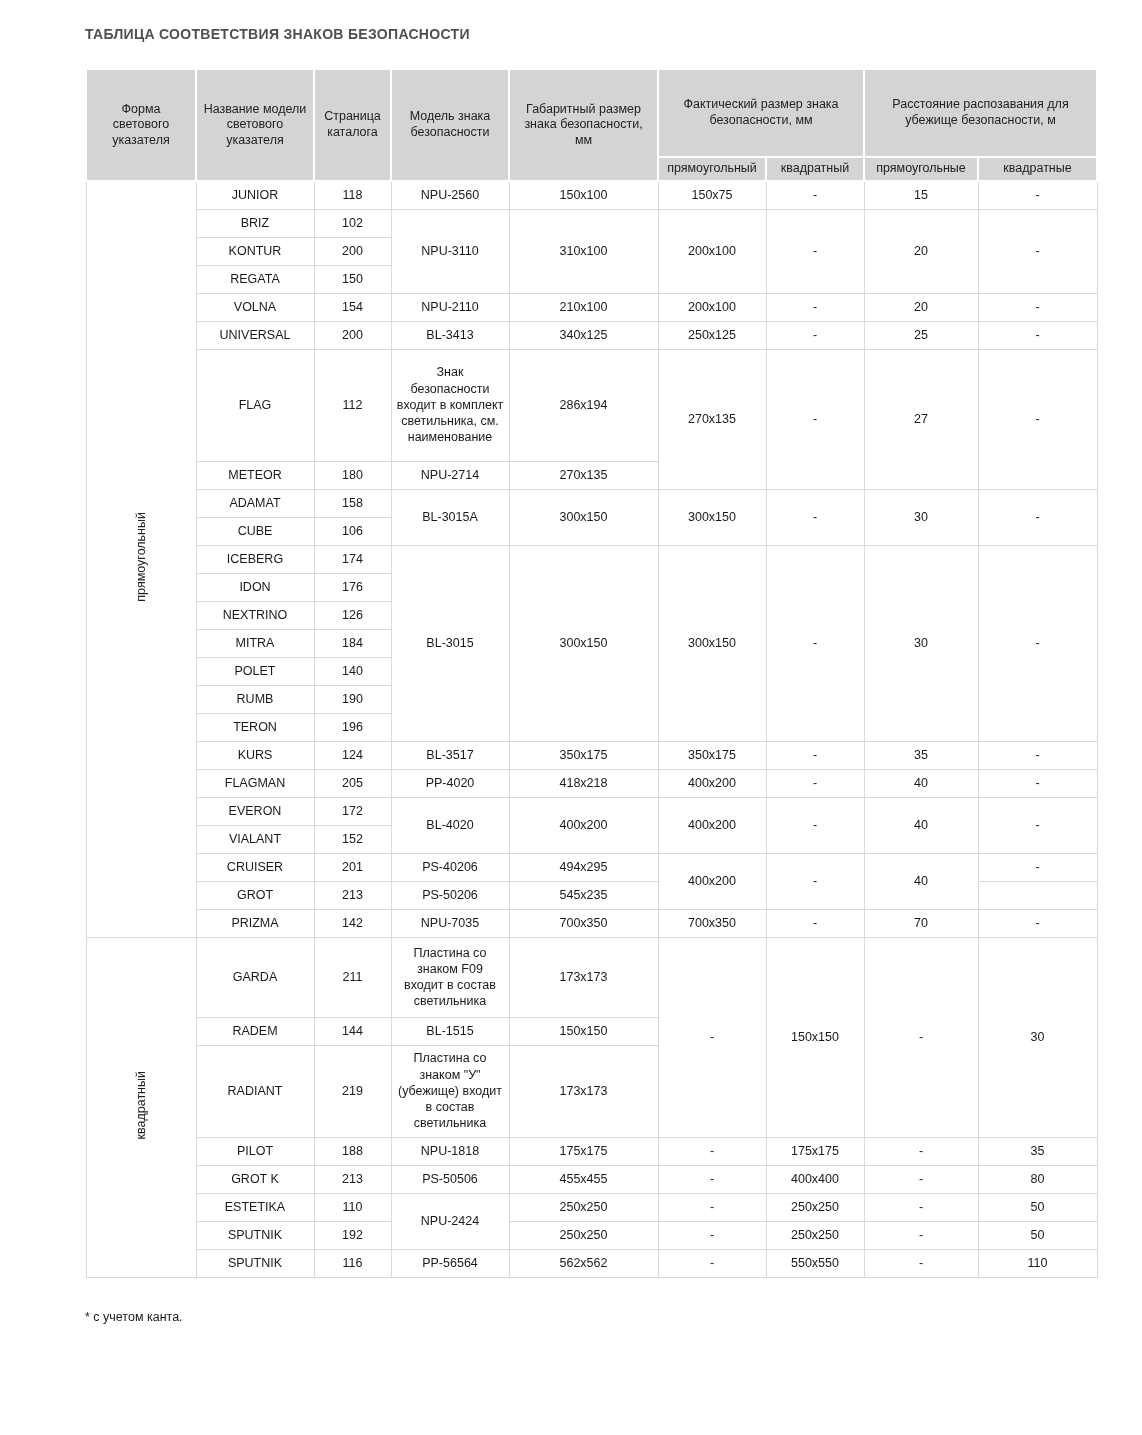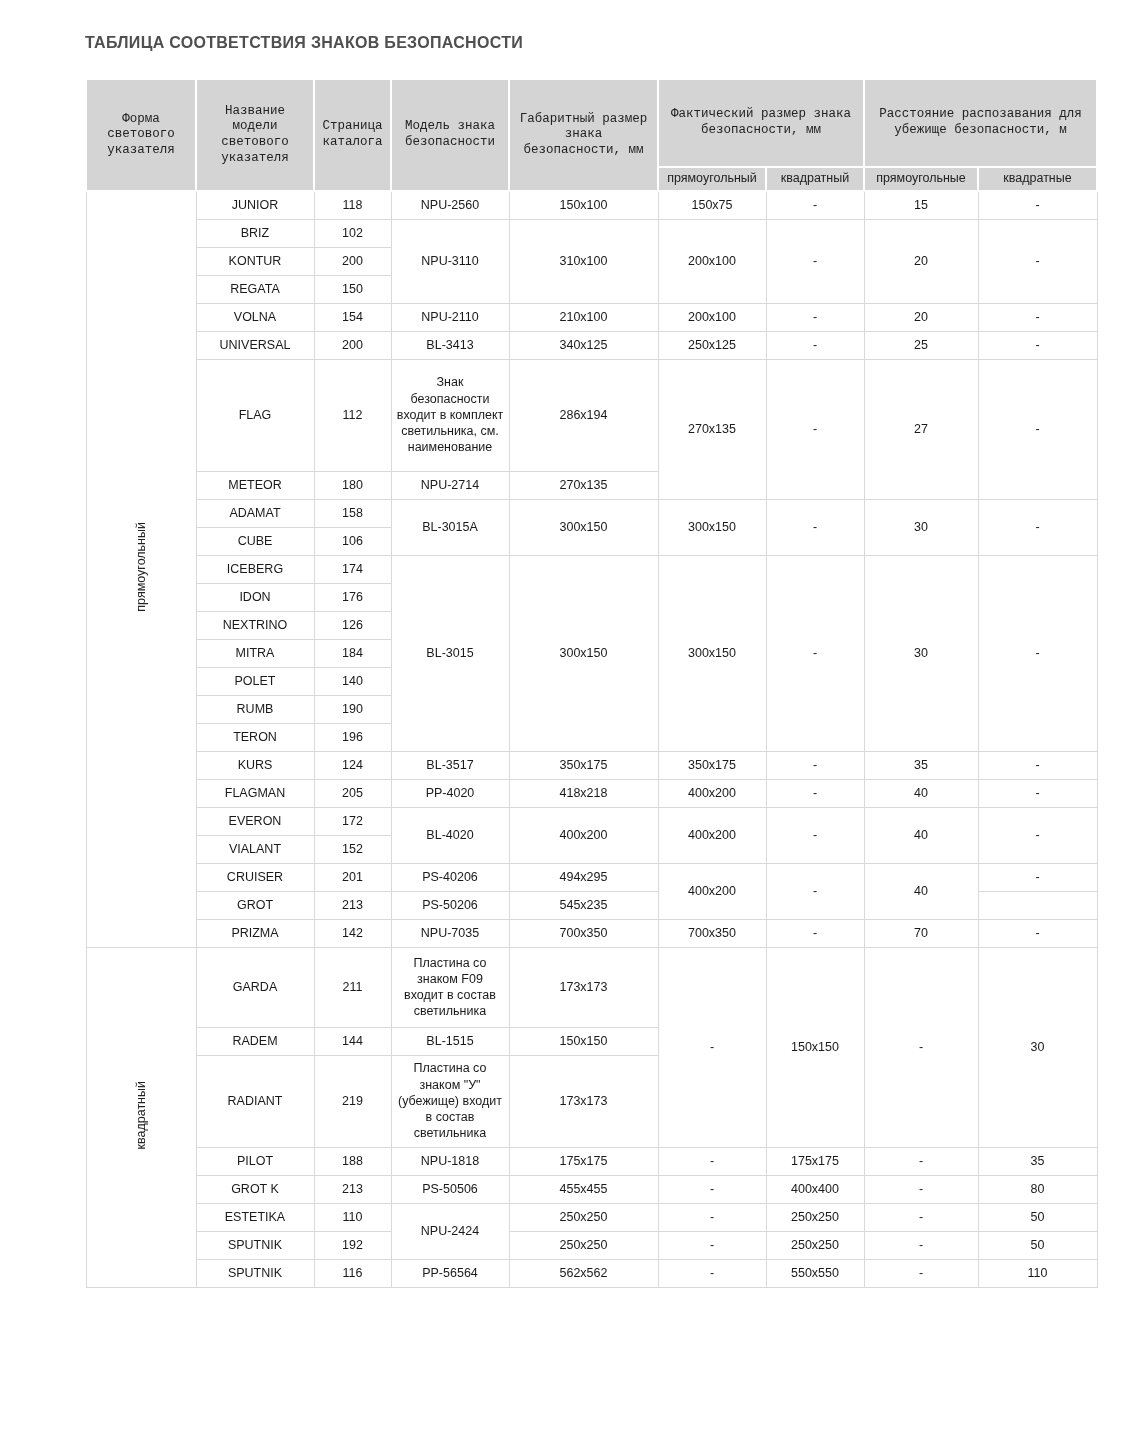--- a/index.html
+++ b/index.html
@@ -12,43 +12,43 @@
   body {
     width: 1142px;
     height: 1435px;
     overflow: hidden;
   }
   .page {
     padding: 26px 46px 0 85px;
     box-sizing: border-box;
   }
   .page-title {
-    font-size: 16px;
+    font-size: 14px;
     font-weight: 700;
     letter-spacing: 0.3px;
     color: #4f4f4f;
-    margin: 8px 0 26px 0;
+    margin: 0 0 26px 0;
   }
   table.spec {
     border-collapse: collapse;
     table-layout: fixed;
     width: 1011px;
   }
   table.spec th {
     background: #d4d4d4;
     border: 2px solid #ffffff;
     font-weight: 400;
     font-size: 12.5px;
     line-height: 1.25;
     color: #222222;
     padding: 3px 5px;
     text-align: center;
     vertical-align: middle;
   }
-  table.spec thead tr.h1 { height: 88px; font-family: Liberation Mono, monospace; }
+  table.spec thead tr.h1 { height: 88px; }
   table.spec thead tr.h2 { height: 24px; }
   table.spec td {
     border: 1px solid #d9d9d9;
     font-size: 12.5px;
     line-height: 1.3;
     text-align: center;
     vertical-align: middle;
     padding: 2px 5px;
     background: #ffffff;
   }
@@ -364,14 +364,15 @@
         <td>562x562</td>
         <td>-</td>
         <td>550x550</td>
         <td>-</td>
         <td>110</td>
       </tr>
     </tbody>
   </table>
 
   <div class="footnotes">
+    <p class="fn">* с учетом канта.</p>
   </div>
 </div>
 
 </body></html>

